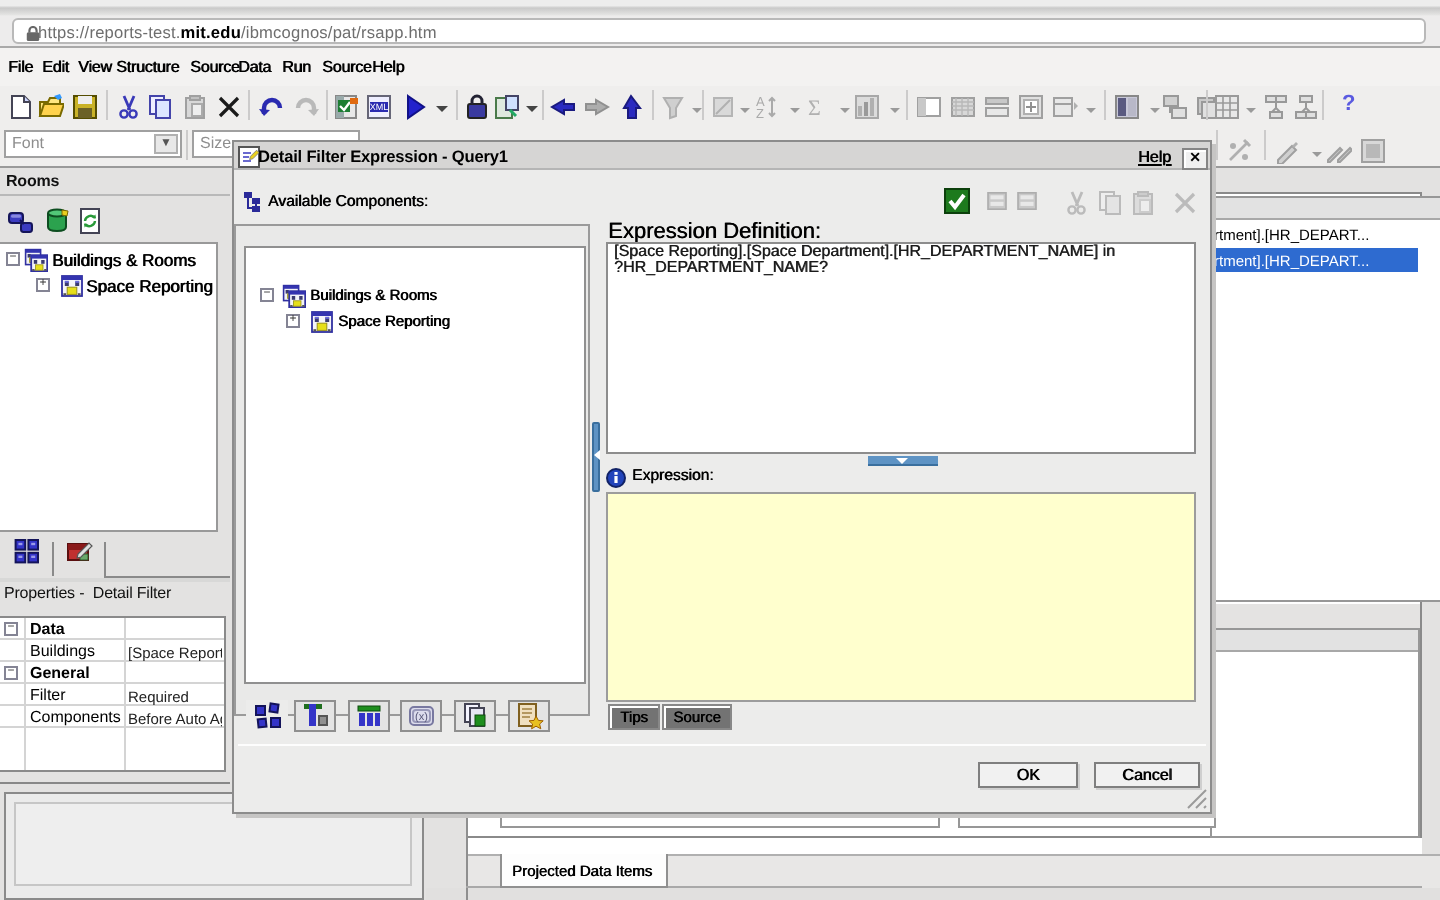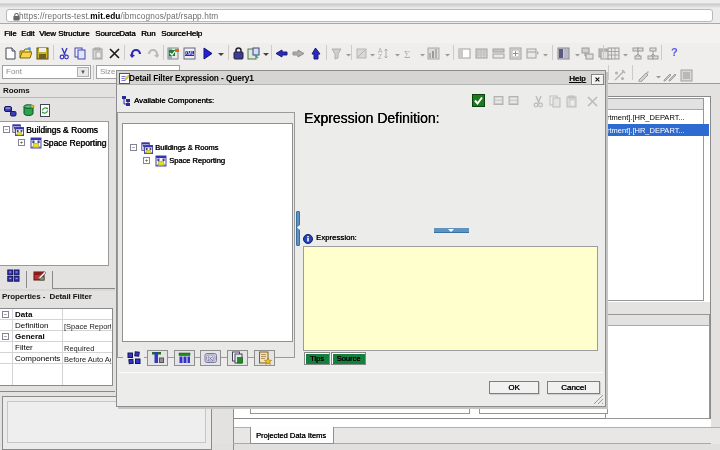--- a/index.html
+++ b/index.html
@@ -30,21 +30,21 @@
 
 #dlg{left:116px;top:70px;width:490px;height:337px;background:#ececeb;border:1px solid #8c8c8c;box-shadow:2px 2px 0 #c6c5c4}
 #dlgtitle{position:absolute;left:0;top:0;width:488px;height:14px;background:#d6d5d4;border-bottom:1px solid #b5b5b5}
 #dlgtitle .t{position:absolute;left:12px;top:2px;font-size:8.3px;font-weight:bold;color:#000;letter-spacing:-0.1px}
 .btn3d{background:#f0f0f0;border:1px solid #858585;box-shadow:inset 1px 1px 0 #fff}
 #dtc{position:absolute;left:0;top:41px;width:178px;height:246px;background:#e9e9e8;border:1px solid #9a9a9a}
 #dtree{position:absolute;left:4px;top:10px;width:171px;height:219px;background:#fff;border:1px solid #909090;overflow:hidden}
 .dtab{position:absolute;top:237px;width:21px;height:16px;background:#e4e4e4;border:1px solid #8f8f8f}
 #exprbox{position:absolute;left:186px;top:50px;width:295px;height:106px;background:#fff;border:1px solid #8d8d8d;font-size:8px;color:#1a1a1a;padding:0 0 0 3px;line-height:8px;letter-spacing:0px;text-shadow:0.3px 0 0 #444}
 #infobox{position:absolute;left:186px;top:175px;width:295px;height:105px;background:#ffffce;border:1px solid #9c9c9c}
-.ttab{position:absolute;top:281px;height:13px;background:#15803d;border:1px solid #888;box-shadow:inset 1px 1px 0 #fff;font-size:7.5px;text-align:center;color:#000;line-height:12px;text-shadow:0.3px 0 0 #000}
+.ttab{position:absolute;top:281px;height:13px;background:#737373;border:1px solid #888;box-shadow:inset 1px 1px 0 #fff;font-size:7.5px;text-align:center;color:#000;line-height:12px;text-shadow:0.3px 0 0 #000}
 .dbtn{position:absolute;top:310px;height:13px;background:#f1f1f1;border:1px solid #7f7f7f;box-shadow:1px 1px 0 #cfcfcf;font-size:8px;text-align:center;line-height:11px;color:#000;text-shadow:0.4px 0 0 #000}
 
 .bgbox{position:absolute;background:#fff;border:1px solid #979797}
 .bghdr{position:absolute;left:0;top:0;right:0;height:11px;background:#e2e2e2;border-bottom:1px solid #a8a8a8}
 .small{font-size:7.5px;white-space:nowrap}
 </style></head><body>
 
 <div class="abs" id="topstrip"></div>
 <div class="abs" id="topbar">
   <div class="abs" id="addr">https://reports-test.<b>mit.edu</b>/ibmcognos/pat/rsapp.htm</div>
@@ -348,27 +348,27 @@
 <svg class="abs" style="left:33px;top:269px" width="14" height="14" viewBox="0 0 14 14">
     <rect x="1" y="3" width="10" height="8" fill="#c03030" stroke="#5a0f0f"></rect>
     <rect x="1" y="3" width="10" height="3" fill="#8a1a1a"></rect>
     <rect x="7" y="8" width="4" height="3" fill="#6aa86a" stroke="#2a5a2a" stroke-width="0.5"></rect>
     <path d="M6 8l5.5-5.5 1.5 1.5L7.5 9.5 5.5 10z" fill="#e0e0e0" stroke="#555" stroke-width="0.6"></path>
   </svg>
 <div class="abs" style="left:26px;top:271px;width:1px;height:17px;background:#8a8a8a"></div>
 <div class="abs" style="left:52px;top:271px;width:1px;height:17px;background:#8a8a8a"></div>
 <div class="abs" style="left:52px;top:288px;width:63px;height:1px;background:#8a8a8a"></div>
 <div class="abs" style="left:0px;top:289px;width:115px;height:2px;background:#d8d8d7"></div>
-<div class="abs" style="left:2px;top:292px;font-weight:bold;font-size:8px;letter-spacing:-0.1px;color:#111">Properties -&nbsp; Detail Filter</div>
+<div class="abs" style="left:2px;top:292px;font-weight:normal;font-size:8px;letter-spacing:-0.1px;color:#111">Properties -&nbsp; Detail Filter</div>
 <div class="abs" id="proptbl">
   <div class="prow" style="top:0">
       <span class="nm" style="font-weight:bold">Data</span>
     </div>
   <div class="prow" style="top:11px">
-      <span class="nm">Definition</span>
+      <span class="nm">Buildings</span>
       <span class="vl">[Space Report</span>
     </div>
   <div class="prow" style="top:22px">
       <span class="nm" style="font-weight:bold">General</span>
     </div>
   <div class="prow" style="top:33px">
       <span class="nm">Filter</span>
       <span class="vl">Required</span>
     </div>
   <div class="prow" style="top:44px">
@@ -380,21 +380,21 @@
   <div class="pm" style="left:2px;top:2px">−</div>
   <div class="pm" style="left:2px;top:24px">−</div>
 </div>
 <div class="abs" style="left:0px;top:391px;width:115px;height:1px;background:#888"></div>
 
 <div class="abs" style="left:233px;top:96px;width:478px;height:323px;background:#fff;border:1px solid #8a8a8a"></div>
 <div class="abs" style="left:233px;top:419px;width:478px;height:8px;background:#fff"></div>
 <div class="abs" style="left:233px;top:427px;width:487px;height:23px;background:#e8e7e6;border-top:1px solid #b0b0b0"></div>
 <div class="abs" style="left:213px;top:444px;width:507px;height:6px;background:#e1e0df"></div>
 
-<div class="bgbox" style="left:605px;top:98px;width:99px;height:203px">
+<div class="bgbox" style="left:605px;top:98px;width:116px;height:203px">
   <div class="bghdr"></div>
   <div class="small" style="position:absolute;left:1px;top:14px;color:#000">rtment].[HR_DEPART...</div>
   <div style="position:absolute;left:0;top:25px;width:103px;height:12px;background:#2e6bd0;color:#fff" class="small"><span style="position:relative;left:1px;top:2px">rtment].[HR_DEPART...</span></div>
 </div>
 <div class="abs" style="left:605px;top:302px;width:105px;height:12px;background:#e4e3e2"></div>
 <div class="bgbox" style="left:605px;top:314px;width:105px;height:105px">
     <div class="bghdr"></div>
   </div>
 
 <div class="bgbox" style="left:250px;top:395px;width:220px;height:19px"></div>
@@ -523,21 +523,22 @@
           <path d="M3 3.5h5M3 5.5h5M3 7.5h4" stroke="#a08040" stroke-width="0.8"></path>
           <path d="M10 7l1.2 2.2 2.4.2-1.8 1.6.6 2.4-2.4-1.3-2.2 1.3.5-2.4-1.8-1.6 2.5-.2z" fill="#e8c020" stroke="#a06000" stroke-width="0.5"></path>
         </svg></div>
   </div>
 
   <div style="position:absolute;left:179px;top:140px;width:4px;height:35px;background:#5e93c4;border:1px solid #3a6f9e;border-radius:1px"></div>
   <svg style="position:absolute;left:179.5px;top:154px" width="3" height="5" viewBox="0 0 3 5">
       <path d="M3 0L0 2.5 3 5z" fill="#fff"></path>
     </svg>
 
-  <div style="position:absolute;left:187px;top:39px;font-size:14px;color:#000;text-shadow:0.3px 0 0 #000">Expression Definition:</div>
+  <div style="position:absolute;left:187px;top:39px;font-size:11px;color:#000;text-shadow:0.3px 0 0 #000">Expression Definition:</div>
+  <div id="exprbox">[Space Reporting].[Space Department].[HR_DEPARTMENT_NAME] in<br>?HR_DEPARTMENT_NAME?</div>
 
   <div style="position:absolute;left:317px;top:157px;width:35px;height:5px;background:#5e93c4;border-bottom:1px solid #3a6f9e"></div>
   <svg style="position:absolute;left:331px;top:158px" width="6" height="3" viewBox="0 0 6 3">
       <path d="M0 0l3 3 3-3z" fill="#fff"></path>
     </svg>
 
   <svg style="position:absolute;left:186px;top:163px" width="10" height="10" viewBox="0 0 10 10">
       <circle cx="5" cy="5" r="4.5" fill="#2244bb" stroke="#112266"></circle>
       <rect x="4.2" y="4" width="1.6" height="3.5" fill="#fff"></rect>
       <rect x="4.2" y="2" width="1.6" height="1.4" fill="#fff"></rect>

